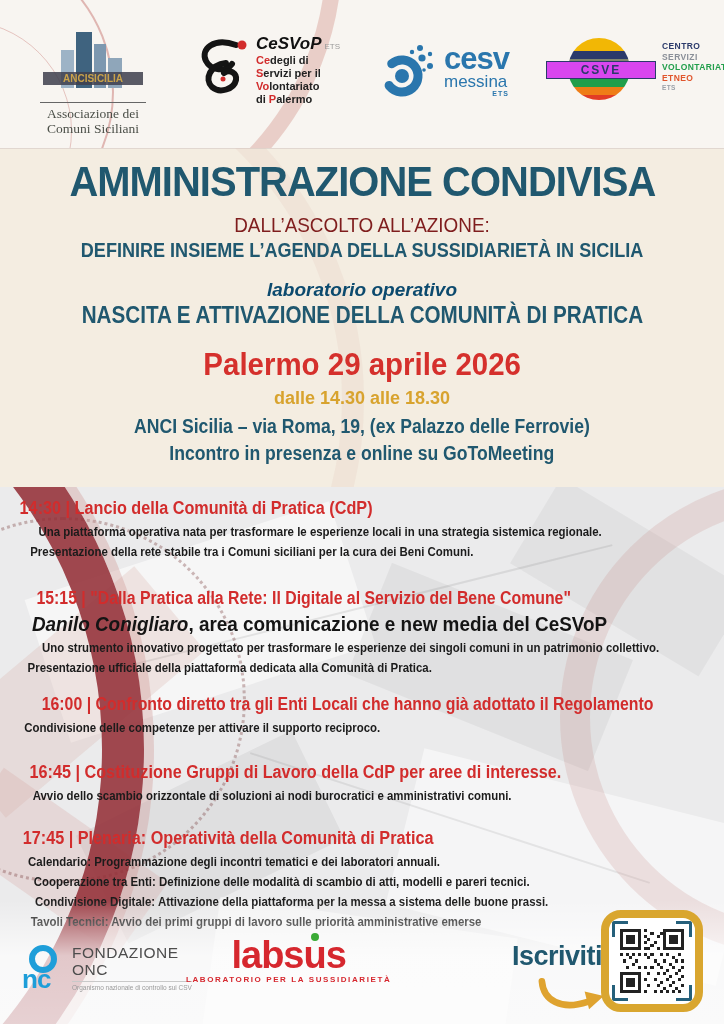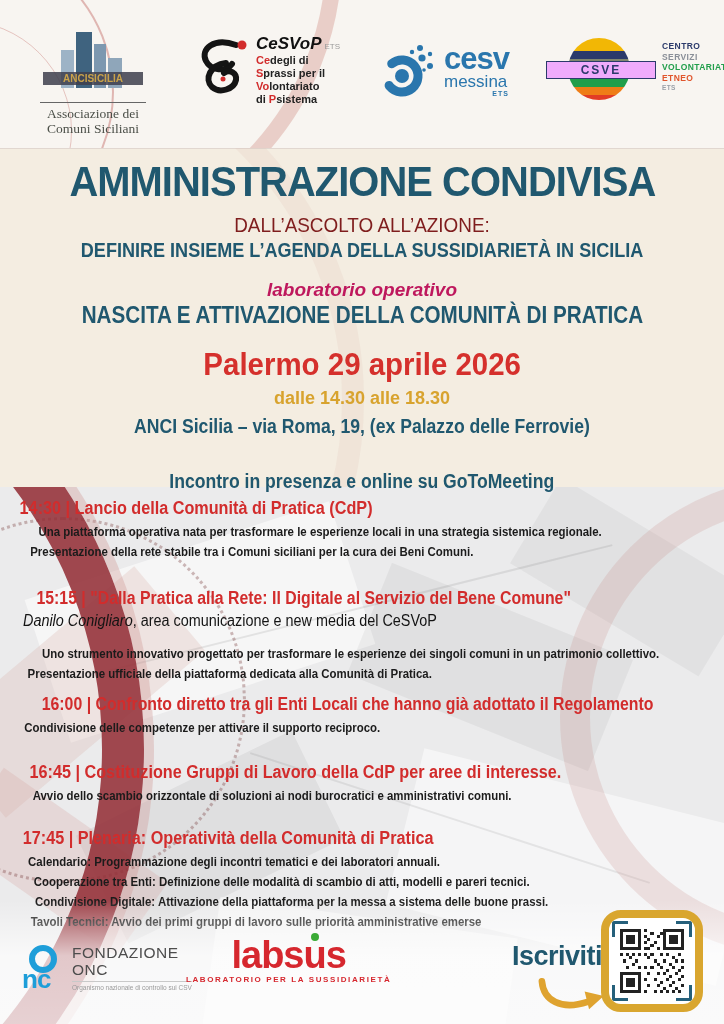--- a/index.html
+++ b/index.html
@@ -35,51 +35,51 @@
   .white-fade{position:absolute;left:0;right:0;top:900px;height:124px;
     background:linear-gradient(180deg,rgba(255,255,255,0),rgba(255,255,255,.7) 45%,rgba(255,255,255,.75));}
   
   .cline{position:absolute;left:0;right:0;text-align:center;white-space:nowrap;}
   .cond{display:inline-block;transform-origin:center;white-space:nowrap;}
   .sx95{transform:scaleX(.95);} .sx90{transform:scaleX(.90);} .sx88{transform:scaleX(.88);} .sx86{transform:scaleX(.86);}
   
   .t-main{top:158px;font-size:42px;font-weight:bold;letter-spacing:-1px;color:#20586f;}
   .t-sub1{top:213px;font-size:21px;font-weight:normal;color:#7f1d1d;}
   .t-sub2{top:238px;font-size:21px;font-weight:bold;color:#20586f;}
-  .t-lab{top:279px;font-size:19px;font-weight:bold;font-style:italic;color:#be185d;}
+  .t-lab{top:279px;font-size:19px;font-weight:bold;font-style:italic;color:#0c4a6e;}
   .t-labtitle{top:301px;font-size:24px;font-weight:bold;color:#20586f;}
   .t-date{top:347px;font-size:31px;font-weight:bold;color:#d5302c;}
   .t-time{top:388px;font-size:18px;font-weight:bold;color:#d8a32e;}
   .t-venue{top:415px;font-size:20px;font-weight:bold;color:#20586f;}
-  .t-mode{top:442px;font-size:20px;font-weight:bold;color:#20586f;margin-top:28px;}
+  .t-mode{top:442px;font-size:20px;font-weight:bold;color:#20586f;}
   
   .agenda-item{position:absolute;left:0;right:12px;}
   .ag-head{font-size:18px;font-weight:bold;color:#d22c2c;margin-bottom:3px;white-space:nowrap;}
-  .ag-speaker{font-size:16px;font-weight:normal;color:#141414;margin-bottom:14px;white-space:nowrap;}
+  .ag-speaker{font-size:21px;font-weight:bold;color:#141414;margin-bottom:2px;white-space:nowrap;}
   .ag-speaker i{font-style:italic;}
   .ag-line{font-size:13px;font-weight:bold;color:#1b1b1b;line-height:20px;white-space:nowrap;}
   .sep{margin:0 5px;}
   
   .logo{position:absolute;}
   .anci{left:34px;top:28px;width:118px;text-align:center;}
   .anci .serif{font-family:"Liberation Serif",serif;font-size:13.5px;color:#4b4f48;line-height:15px;}
   .anci .rule{height:1px;background:#666;margin:2px 6px 3px 6px;}
   .cesvop{left:196px;top:34px;display:flex;gap:6px;}
   .cesvop .name-row{font-size:17px;font-weight:bold;font-style:italic;color:#111;}
   .cesvop .ets{font-size:8px;color:#9a9a9a;font-style:normal;margin-left:3px;font-weight:normal;}
   .cesvop .dline{font-size:11px;line-height:13px;color:#222;font-weight:bold;}
   .cesvop .acc{color:#d22c2c;}
   .cesv{left:378px;top:42px;display:flex;align-items:center;gap:8px;}
   .cesv .word{font-size:31px;font-weight:bold;color:#2a76ad;line-height:28px;letter-spacing:-1px;}
   .cesv .city{font-size:17px;color:#2a76ad;line-height:17px;}
   .cesv .ets{font-size:7px;font-weight:bold;color:#2a76ad;text-align:right;letter-spacing:1px;}
   .csve{left:546px;top:38px;height:64px;}
   .csve .disc{position:absolute;left:22px;top:0;width:62px;height:62px;border-radius:50%;overflow:hidden;}
   .csve .st{width:100%;}
-  .csve .band{position:absolute;left:0;top:23px;width:108px;height:16px;background:#f0abfc;border:1px solid #2b3a6b;
+  .csve .band{position:absolute;left:0;top:23px;width:108px;height:16px;background:#d946ef;border:1px solid #2b3a6b;
     display:flex;align-items:center;justify-content:center;font-size:12px;font-weight:bold;color:#2b3a6b;letter-spacing:2px;}
   .csve .words{position:absolute;left:116px;top:3px;font-size:8.5px;font-weight:bold;line-height:10.5px;letter-spacing:.4px;}
   .csve .w0{color:#2b3a6b;} .csve .w1{color:#8a8f98;} .csve .w2{color:#219e4b;} .csve .w3{color:#e0552c;}
   .csve .w4{color:#9aa0a8;font-size:6.5px;}
   
   .onc{left:20px;top:944px;display:flex;gap:8px;align-items:flex-start;}
   .onc .glyph{width:44px;height:56px;position:relative;}
   .onc .o{position:absolute;left:9px;top:1px;width:16px;height:16px;border:6px solid #1e9ed9;border-radius:50%;}
   .onc .nc{position:absolute;left:2px;top:22px;font-size:26px;font-weight:bold;color:#1e9ed9;letter-spacing:-1px;line-height:26px;}
   .onc .nm{font-size:15.5px;color:#4d4d4d;line-height:17px;letter-spacing:.5px;}
@@ -146,23 +146,23 @@
   <div class="logo cesvop">
     <svg width="54" height="66" viewBox="0 0 54 60">
       <path d="M40 8 C18 0 4 12 10 24 C15 34 30 35 36 27" fill="none" stroke="#141414" stroke-width="6" stroke-linecap="round"></path>
       <path d="M30 26 C14 28 8 42 16 50 C24 57 38 52 40 43 C41 36 34 32 28 36" fill="none" stroke="#141414" stroke-width="6" stroke-linecap="round"></path>
       <circle cx="46" cy="8" r="4.5" fill="#d22c2c"></circle>
       <circle cx="27" cy="42" r="2.5" fill="#d22c2c"></circle>
     </svg>
     <div>
       <div class="name-row"><span>CeSVoP</span><span class="ets">ETS</span></div>
       <div class="dline"><span></span><span class="acc">Ce</span><span>degli di</span></div>
-      <div class="dline"><span></span><span class="acc">S</span><span>prassi per il</span></div>
+      <div class="dline"><span></span><span class="acc">S</span><span>ervizi per il</span></div>
       <div class="dline"><span></span><span class="acc">Vo</span><span>lontariato</span></div>
-      <div class="dline"><span>di </span><span class="acc">P</span><span>sistema</span></div>
+      <div class="dline"><span>di </span><span class="acc">P</span><span>alermo</span></div>
     </div>
   </div>
 
   <div class="logo cesv">
     <svg width="58" height="58" viewBox="0 0 58 58">
       <circle cx="24" cy="34" r="16" fill="none" stroke="#2a76ad" stroke-width="9" stroke-dasharray="76 100" transform="rotate(-130 24 34)" stroke-linecap="round"></circle>
       <circle cx="24" cy="34" r="7" fill="#2a76ad"></circle>
       <circle cx="34" cy="10" r="2.2" fill="#2a76ad"></circle>
       <circle cx="42" cy="6" r="3" fill="#2a76ad"></circle>
       <circle cx="44" cy="16" r="3.6" fill="#2a76ad"></circle>

